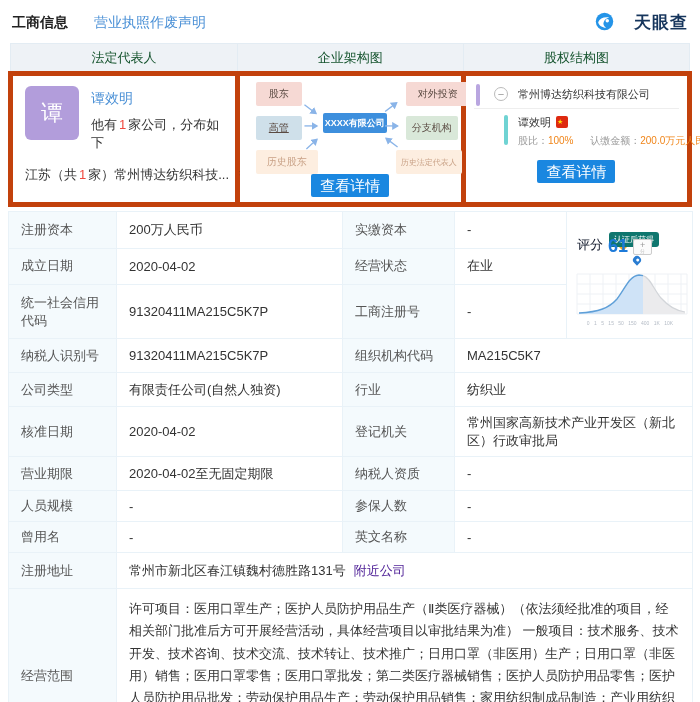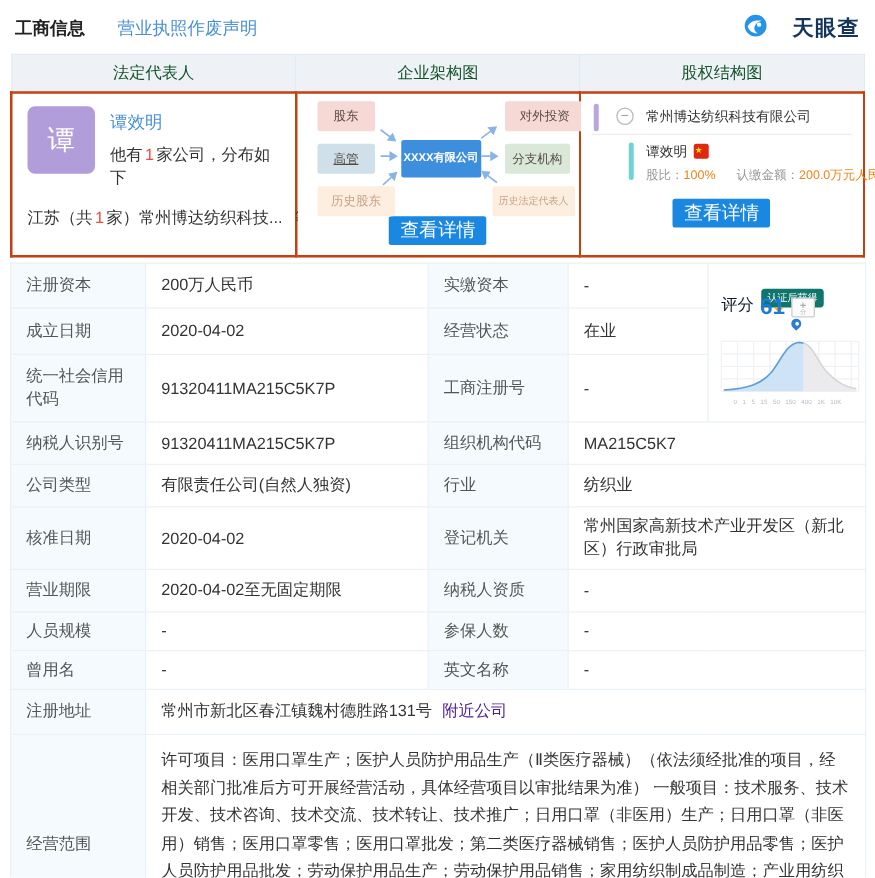--- a/index.html
+++ b/index.html
@@ -6,29 +6,29 @@
   body {
     width:700px; height:702px; background:#fff;
     font-family:"Liberation Sans","DejaVu Sans",sans-serif;
     color:#333; font-size:13px; overflow:hidden;
   }
   .page { padding:0 8px; }
   
   .tabbar { display:flex; align-items:center; padding:11px 4px 9px 4px; }
   .tab-active { font-weight:bold; color:#222; font-size:14px; cursor:pointer; }
   .tab-link { color:#4a90d6; font-size:14px; margin-left:26px; cursor:pointer; }
-  .brand { margin-left:auto; display:flex; align-items:flex-start; gap:20px; }
+  .brand { margin-left:auto; display:flex; align-items:flex-end; gap:20px; }
   .brand-name { font-size:17px; font-weight:bold; color:#16355c; letter-spacing:1px; }
   
   .topbox { width:100%; border-collapse:collapse; table-layout:fixed; }
   .topbox th {
     background:#eef2f6; border:1px solid #e3ecf3; height:30px;
     font-size:13px; font-weight:normal; color:#14532d;
   }
-  .topbox td { border:2px solid #c2410c; vertical-align:top; height:131px; background:#fff; position:relative; }
+  .topbox td { border:5px solid #c2410c; vertical-align:top; height:131px; background:#fff; position:relative; }
   
   .rep-pad { padding:10px 12px; }
   .rep-top { display:flex; gap:12px; }
   .avatar {
     width:54px; height:54px; background:#b29ddb; border-radius:6px; flex:none;
     color:#fff; font-size:22px; display:flex; align-items:center; justify-content:center;
   }
   .rep-name { color:#4a90d6; font-size:14px; margin:4px 0 8px 0; cursor:pointer; display:inline-block; }
   .rep-line { font-size:13px; color:#333; }
   .num-red { color:#f0483e; padding:0 2px; }
@@ -156,21 +156,21 @@
             <span>江苏（共</span><span class="num-red">1</span><span>家）</span><span>常州博达纺织科技...</span><span class="tail">等</span>
           </div>
         </div>
       </td>
 
       <td>
         <div class="diagram">
           <div class="dbox dbox-pink" style="left:16px; top:6px;  width:46px; height:24px;">股东</div>
           <div class="dbox dbox-blue" style="left:16px; top:40px; width:46px; height:24px;">高管</div>
           <div class="dbox dbox-peach" style="left:16px; top:74px; width:62px; height:24px;">历史股东</div>
-          <div class="dbox dbox-center" style="left:83px; top:37px; width:64px; height:30px;">XXXX有限公司</div>
+          <div class="dbox dbox-center" style="left:83px; top:37px; width:64px; height:20px;">XXXX有限公司</div>
           <div class="dbox dbox-pink" style="left:166px; top:6px;  width:64px; height:24px;">对外投资</div>
           <div class="dbox dbox-green" style="left:166px; top:40px; width:52px; height:24px;">分支机构</div>
           <div class="dbox dbox-peach" style="left:156px; top:74px; width:66px; height:24px; font-size:8px;">历史法定代表人</div>
           <svg class="arrows" width="228" height="100" viewBox="0 0 228 100">
             <defs>
               <marker id="ah" markerWidth="6" markerHeight="6" refX="4" refY="3" orient="auto">
                 <path d="M0,0 L5,3 L0,6 Z" fill="#8ab4e8"></path>
               </marker>
             </defs>
             <line x1="66" y1="30" x2="78" y2="39" stroke="#8ab4e8" stroke-width="1.4" marker-end="url(#ah)"></line>

